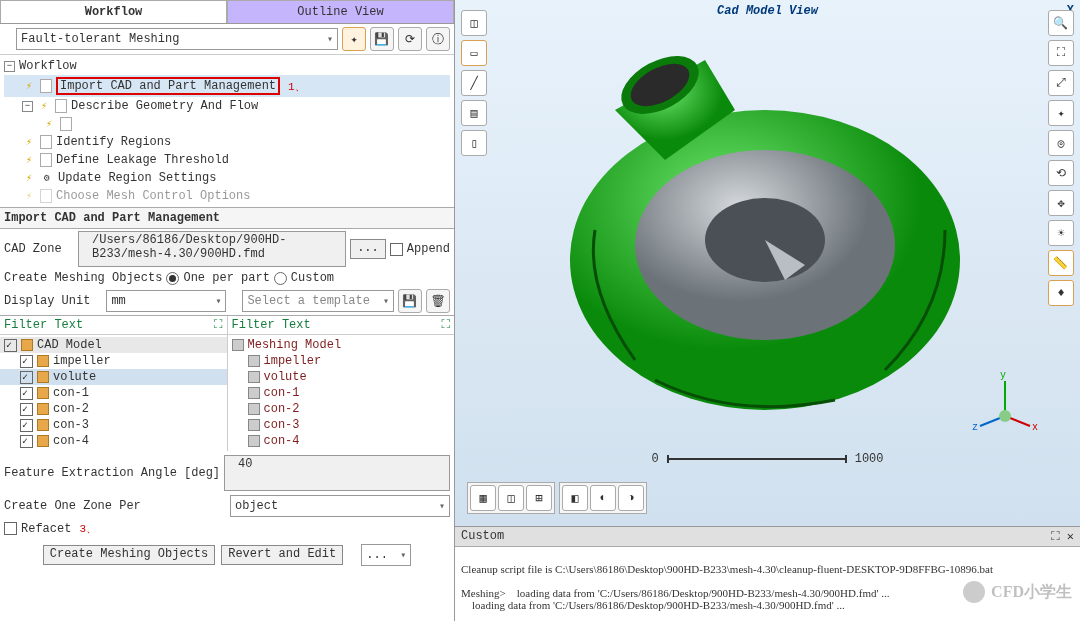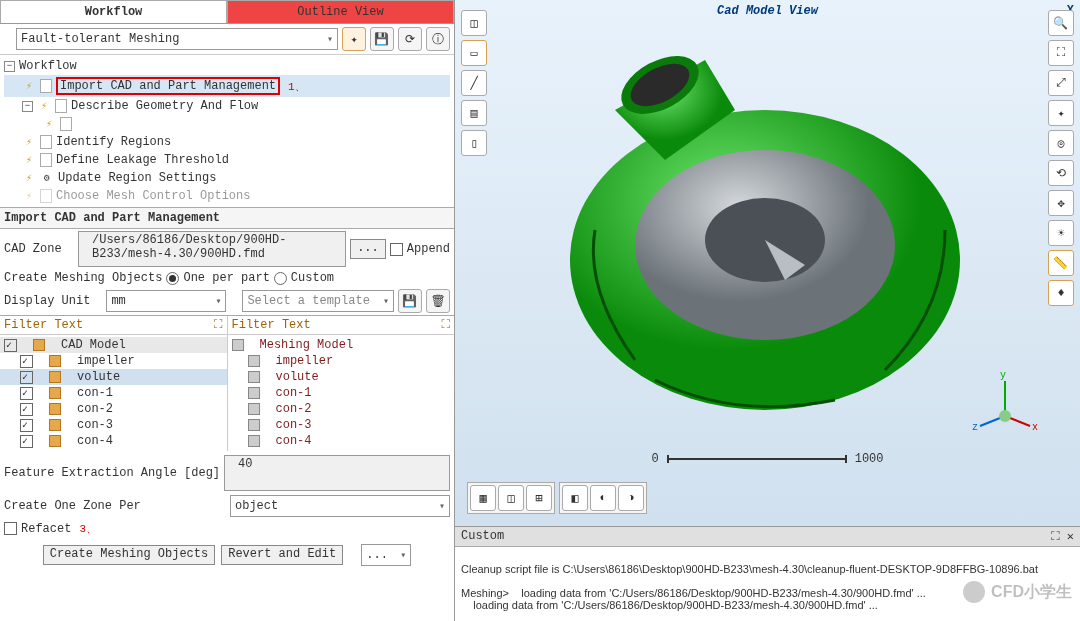--- a/index.html
+++ b/index.html
@@ -1,21 +1,21 @@
 <!DOCTYPE html>
 <html><head>
 <meta charset="utf-8">
 <style>
 * { box-sizing: border-box; margin: 0; padding: 0; }
 body { font-family: "Courier New", monospace; font-size: 12px; background: #f0f0f0; width: 1080px; height: 621px; overflow: hidden; color: #333; }
 .app { display: flex; width: 100%; height: 100%; }
 .left-panel { width: 455px; display: flex; flex-direction: column; border-right: 1px solid #999; background: #fff; }
 .right-panel { flex: 1; display: flex; flex-direction: column; background: #fff; position: relative; }
 .tabs { display: flex; border-bottom: 1px solid #999; }
-.tab { flex: 1; text-align: center; padding: 4px 0; background: #ef4444; border: 1px solid #aaa; border-bottom: none; font-family: "Courier New", monospace; }
+.tab { flex: 1; text-align: center; padding: 4px 0; background: #c4b5fd; border: 1px solid #aaa; border-bottom: none; font-family: "Courier New", monospace; }
 .tab.active { background: #fff; font-weight: bold; }
 .toolbar-row { display: flex; align-items: center; gap: 4px; padding: 3px 4px; border-bottom: 1px solid #ccc; }
 .combo { flex: 1; border: 1px solid #999; background: #fff; padding: 2px 4px; height: 22px; display: flex; align-items: center; justify-content: space-between; margin-left: 12px; }
 .combo::after { content: "▾"; color: #666; font-size: 10px; }
 .icon-btn { width: 24px; height: 24px; border: 1px solid #aaa; background: #f5f5f5; display: flex; align-items: center; justify-content: center; border-radius: 3px; cursor: pointer; }
 .icon-btn.orange { border-color: #d8a050; background: #fff3e0; }
 .tree { flex: 0 0 auto; padding: 2px 4px; overflow: auto; }
 .tree-row { display: flex; align-items: center; gap: 4px; padding: 2px 0; padding-left: var(--indent,0px); white-space: nowrap; }
 .tree-row.highlight { background: #d6e6f5; }
 .redbox { border: 2px solid #d00; padding: 0 2px; }
@@ -29,23 +29,23 @@
 .form-row label { min-width: 70px; }
 .text-input { border: 1px solid #999; background: #f0f0f0; padding: 1px 13px; height: 36px; flex: 1; }
 .btn-small { border: 1px solid #888; background: #f0f0f0; padding: 1px 6px; height: 20px; }
 .radio, .checkbox { width: 13px; height: 13px; border: 1px solid #666; display: inline-block; }
 .radio { border-radius: 50%; position:relative;}
 .radio.checked::after{content:"";position:absolute;inset:2px;border-radius:50%;background:#333;}
 .checkbox.checked::after{content:"✓";font-size:10px;position:relative;top:-2px;left:1px;}
 .dual-list { display: flex; border-top: 1px solid #aaa; }
 .list-col { flex: 1; border-right: 1px solid #ccc; }
 .list-col:last-child { border-right: none; }
-.filter-row { border-bottom: 1px solid #ccc; padding: 2px 4px; color: #a16207; display:flex; justify-content:space-between;}
+.filter-row { border-bottom: 1px solid #ccc; padding: 2px 4px; color: #15803d; display:flex; justify-content:space-between;}
 .list-body { padding: 2px 0; }
-.list-item { display: flex; align-items: center; gap: 16px; padding: 1px 4px; padding-left: var(--pl,20px); }
+.list-item { display: flex; align-items: center; gap: 4px; padding: 1px 4px; padding-left: var(--pl,20px); }
 .list-item.header { background: #e8e8e8; }
 .list-item.sel { background: #d0e0ee; }
 .cube-icon { width:12px; height:12px; display:inline-block; background:#e6a84a; border:1px solid #b07820;}
 .cube-icon.grey{ background:#ccc; border-color:#888;}
 .bottom-form { padding: 4px; display:flex; flex-direction:column; gap:4px;}
 .bottom-buttons { display:flex; gap:6px; padding: 4px 6px; align-items:center; justify-content:center;}
 .viewer { flex: 1; position: relative; background: linear-gradient(#e8f2fb,#d0e0ee); }
 .viewer-title { position:absolute; top:4px; left:50%; transform:translateX(-50%); font-weight:bold; font-style:italic; color:#003a7a; }
 .viewer-close { position:absolute; top:4px; right:6px; font-weight:bold; color:#003a7a; cursor:pointer;}
 .side-toolbar { position:absolute; display:flex; flex-direction:column; gap:4px; }
@@ -56,21 +56,21 @@
 .model-svg { position:absolute; top:30px; left:80px; }
 .triad { position:absolute; bottom:90px; right:40px; }
 .scale-bar { position:absolute; bottom:60px; left:50%; transform:translateX(-50%); display:flex; align-items:center; gap:8px; color:#333;}
 .scale-line { width:180px; height:2px; background:#333; position:relative;}
 .scale-line::before,.scale-line::after{content:"";position:absolute;width:2px;height:8px;background:#333;top:-3px;}
 .scale-line::before{left:0;} .scale-line::after{right:0;}
 .view-buttons { position:absolute; bottom:12px; left:12px; display:flex; gap:4px;}
 .view-buttons .grp { display:flex; gap:2px; padding:2px; border:1px solid #aaa; background:#f5f5f5;}
 .console { border-top:1px solid #999; display:flex; flex-direction:column; height:95px;}
 .console-header { background:#e0e0e0; padding:2px 6px; display:flex; justify-content:space-between; border-bottom:1px solid #aaa;}
-.console-body { font-family:Liberation Sans, sans-serif; font-size:11px; padding:4px 6px; overflow:auto; white-space:pre-wrap; color:#333; position:relative;}
+.console-body { font-family:Liberation Serif, serif; font-size:11px; padding:4px 6px; overflow:auto; white-space:pre-wrap; color:#333; position:relative;}
 .watermark { position:absolute; right:8px; bottom:18px; color:rgba(0,0,0,0.25); font-size:16px; font-weight:bold; display:flex; align-items:center; gap:6px;}
 .watermark .circ{width:22px;height:22px;border-radius:50%;background:rgba(0,0,0,0.2);}
 .annot { color:#c00; font-size:11px; margin-left:4px;}
 </style>
 </head>
 <body>
 
 <div class="app">
 
   <div class="left-panel">

